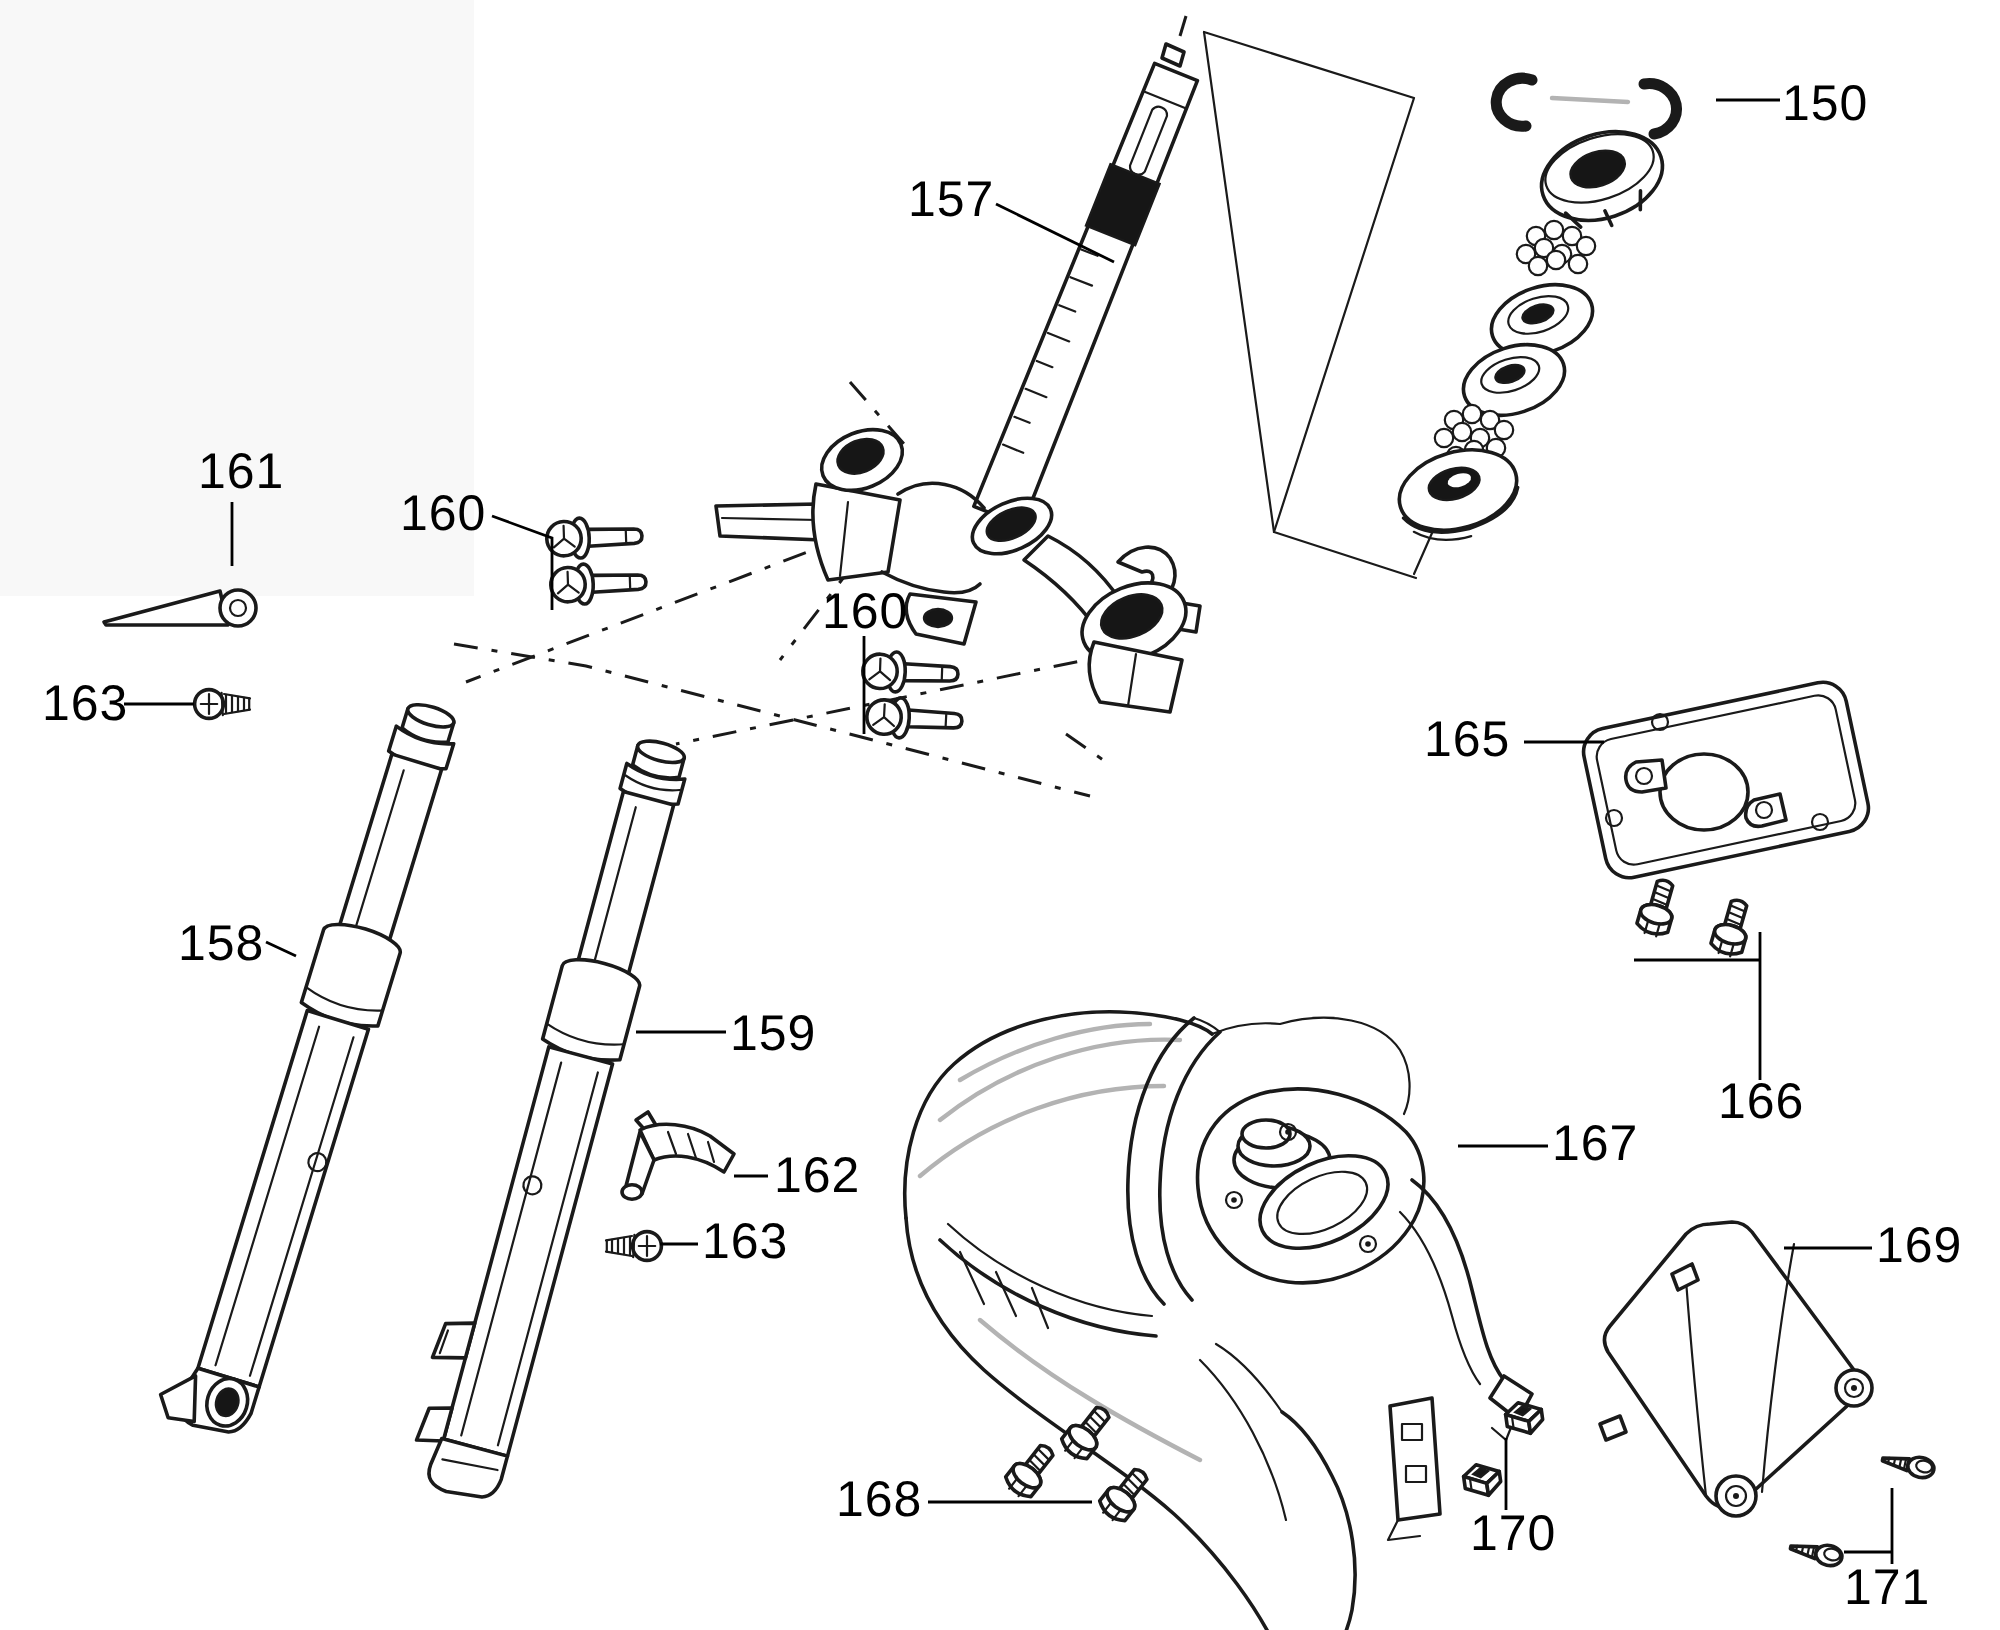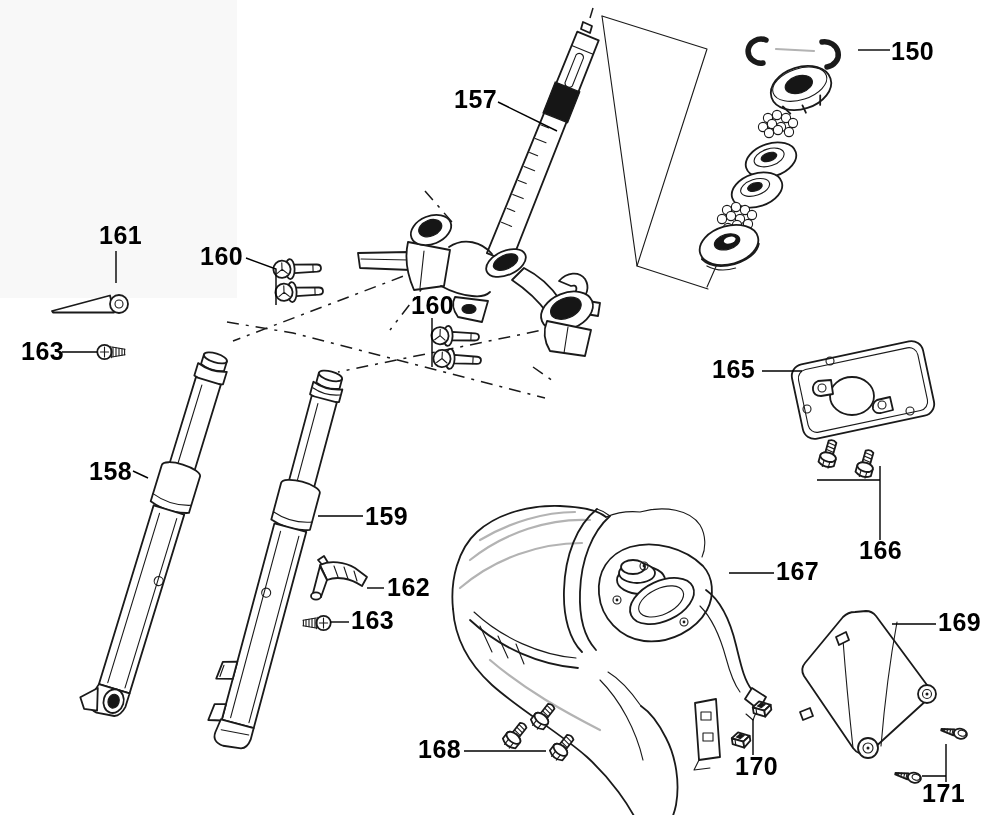--- a/index.html
+++ b/index.html
@@ -1,17 +1,17 @@
 <!DOCTYPE html>
 <html style="--bg: #ffffff; --line: #1a1a1a; --shade: #b3b3b3; --dark: #161616;"><head>
 <meta charset="utf-8">
 <style>
   :root { --bg:#ffffff; --line:#1a1a1a; --shade:#b3b3b3; --dark:#161616; }
   html,body { margin:0; padding:0; background:var(--bg); }
-  .stage { position:relative; width:1000px; height:815px; background:var(--bg); overflow:hidden;font-weight:bold; }
+  .stage { position:relative; width:1000px; height:815px; background:var(--bg); overflow:hidden; }
   svg { display:block; }
   .ln  { fill:none; stroke:var(--line); stroke-width:1.8; stroke-linecap:round; stroke-linejoin:round; }
   .fw  { fill:#ffffff; stroke:var(--line); stroke-width:1.8; stroke-linejoin:round; }
   .fd  { fill:var(--dark); stroke:var(--line); stroke-width:1.2; }
   .thin{ stroke-width:1.1; }
   .th5 { stroke-width:5.5; }
   .gray{ fill:none; stroke:var(--shade); stroke-width:2.2; stroke-linecap:round; }
   .dash{ fill:none; stroke:var(--line); stroke-width:1.5; stroke-dasharray:12 7 3 7; }
   .ldr { fill:none; stroke:#000; stroke-width:1.4; }
   .lbl { font-family:"Liberation Sans","DejaVu Sans",sans-serif; font-size:25px; fill:#000; letter-spacing:0.5px; }

